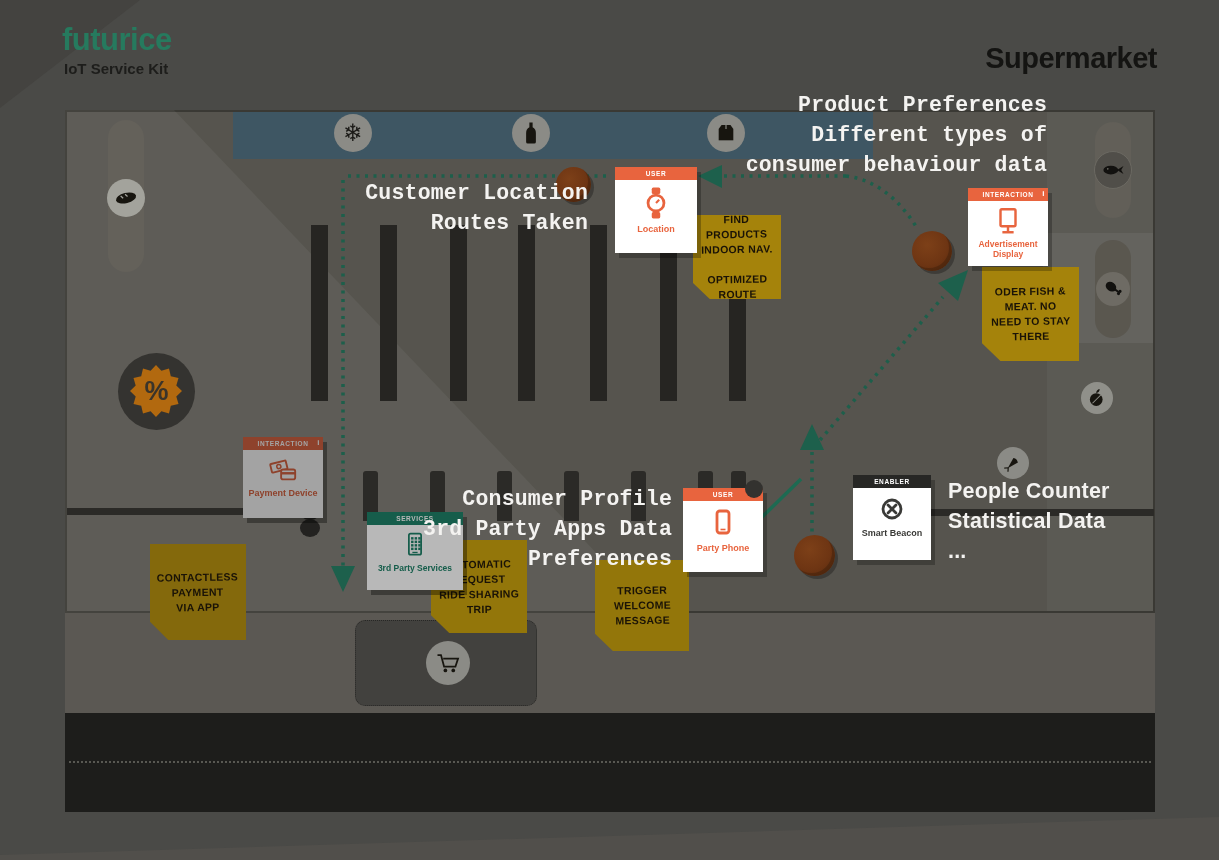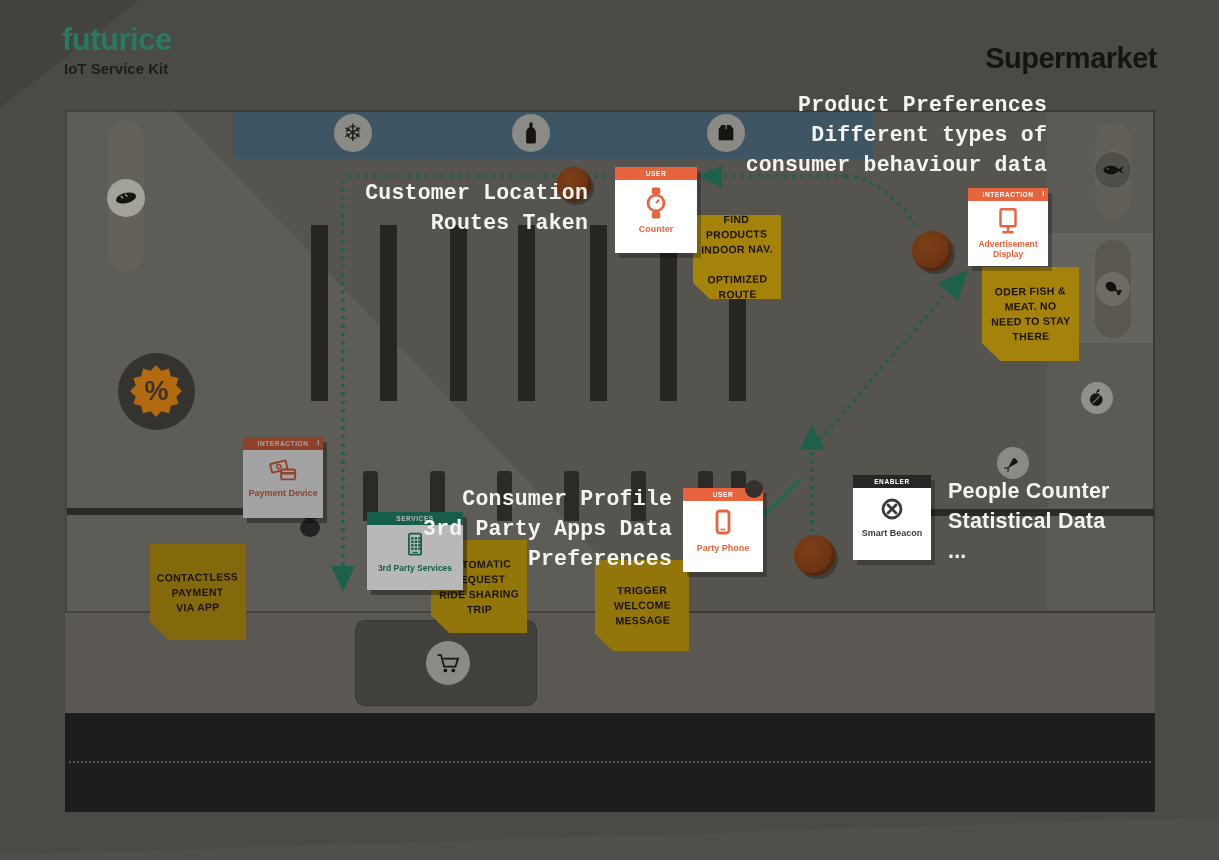--- a/index.html
+++ b/index.html
@@ -285,21 +285,21 @@
         <span>USER</span>
       </div>
     <div class="card-icon">
       <svg width="34" height="36" viewBox="0 0 32 32">
           <rect x="12" y="1.5" width="8" height="6" rx="1.5" fill="currentColor"></rect>
           <rect x="12" y="24.5" width="8" height="6" rx="1.5" fill="currentColor"></rect>
           <circle cx="16" cy="16" r="7.5" fill="#fff" stroke="currentColor" stroke-width="2.6"></circle>
           <path d="M16 16l3-3" stroke="currentColor" stroke-width="2" fill="none"></path>
         </svg>
     </div>
-    <div class="card-label">Counter</div>
+    <div class="card-label">Location</div>
   </div>
 
   <div class="card c-ad z30">
     <div class="card-header hdr-orange">
         <span>INTERACTION</span>
         <span class="card-info">i</span>
       </div>
     <div class="card-icon">
       <svg width="30" height="30" viewBox="0 0 32 32" fill="none" stroke="currentColor">
           <rect x="8" y="3.5" width="16" height="18" rx="1.5" stroke-width="2.6"></rect>

